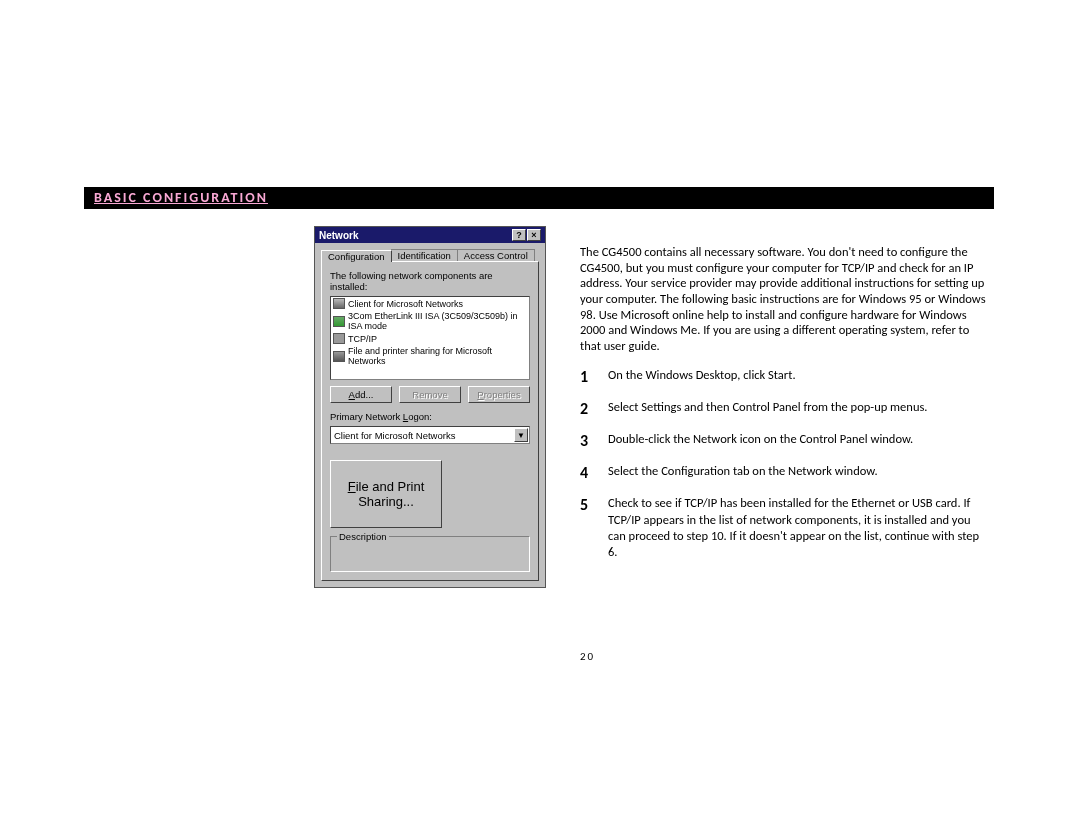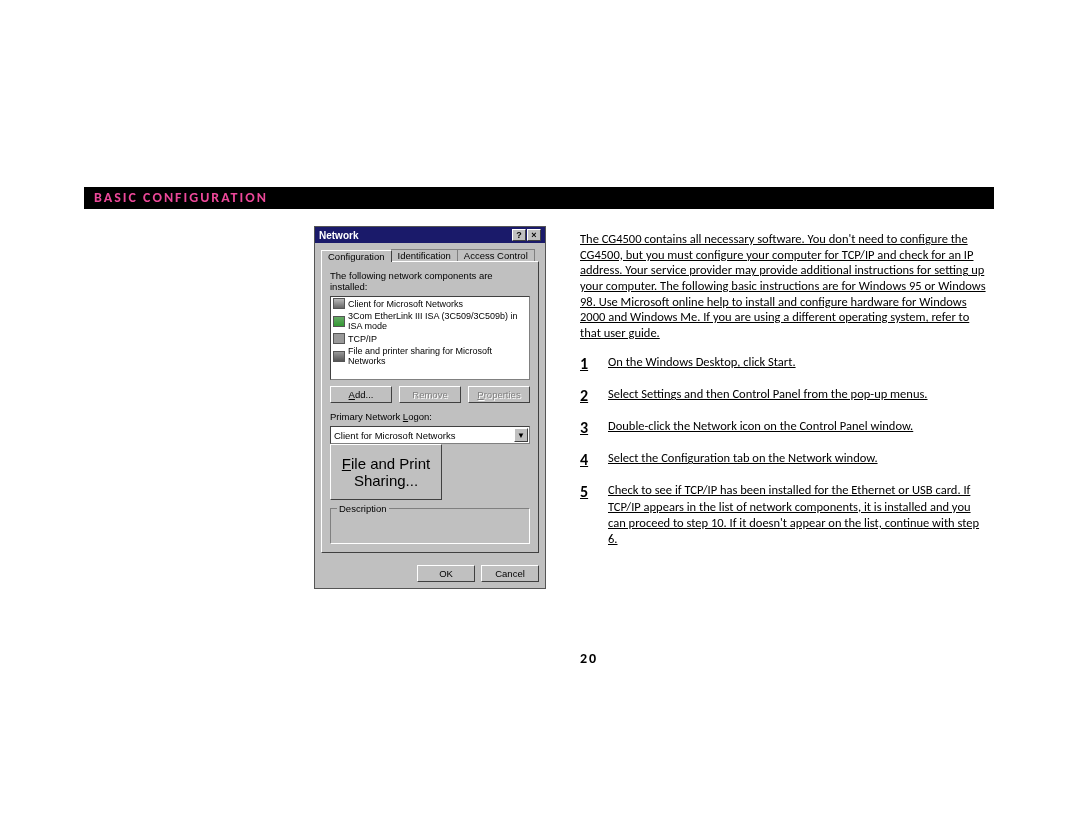--- a/index.html
+++ b/index.html
@@ -12,27 +12,28 @@
     color: #000;
     position: relative;
   }
   .page-banner {
     position: absolute;
     left: 84px;
     top: 187px;
     width: 910px;
     height: 22px;
     background: #000;
-    color: #ec4899;
+    color: #f9a8d4;
     font-weight: bold;
     letter-spacing: 2px;
     font-size: 14px;
     padding-left: 10px;
     line-height: 22px;
     box-sizing: border-box;
+    text-decoration: underline;
   }
   .dialog-frame {
     position: absolute;
     left: 314px;
     top: 226px;
     width: 230px;
     border: 1px solid #555;
   }
   .dialog {
     font-family: Tahoma, Arial, sans-serif;
@@ -167,28 +168,28 @@
     border-right-color: #404040;
     border-bottom-color: #404040;
     display: flex;
     align-items: center;
     justify-content: center;
     font-size: 8px;
     box-sizing: border-box;
   }
   .wide-btn {
     width: 110px;
-    padding: 10px 0;
+    padding: 18px 0;
     text-align: center;
     background: #c0c0c0;
     border: 1px solid #fff;
     border-right-color: #404040;
     border-bottom-color: #404040;
-    font-size: 15px;
-    margin-top: 0;
+    font-size: 13px;
+    margin-top: 16px;
   }
   .groupbox {
     border: 1px solid #808080;
     border-right-color: #fff;
     border-bottom-color: #fff;
     margin-top: 8px;
     height: 34px;
     position: relative;
   }
   .groupbox-label {
@@ -204,25 +205,24 @@
     justify-content: flex-end;
     gap: 6px;
     padding: 6px;
   }
   .dialog-footer .btn {
     width: 56px;
   }
   .main-text {
     position: absolute;
     left: 580px;
-    top: 231px;
+    top: 244px;
     width: 410px;
     font-size: 12.5px;
     line-height: 1.25;
-    text-decoration: underline;
   }
   .main-text p {
     margin: 0 0 14px 0;
   }
   .section-heading {
     font-size: 21px;
     font-weight: bold;
     letter-spacing: 0.5px;
     margin: 18px 0 12px 0;
   }
@@ -243,22 +243,22 @@
     width: 12px;
   }
   .step-text {
     font-size: 12.5px;
     line-height: 1.3;
   }
   .page-num {
     position: absolute;
     left: 580px;
     top: 650px;
-    font-size: 14px;
-    font-weight: bold;
+    font-size: 11px;
+    font-weight: normal;
     letter-spacing: 2px;
   }
   u.hotkey { text-decoration: underline; }
 </style>
 </head>
 <body>
 
 <div class="page-banner">BASIC CONFIGURATION</div>
 
 <div class="dialog-frame">
@@ -305,24 +305,20 @@
         <div class="dropdown">
           <span>Client for Microsoft Networks</span>
           <div class="dd-arrow">▼</div>
         </div>
         <div class="wide-btn"><u class="hotkey">F</u>ile and Print Sharing...</div>
         <div class="groupbox">
           <div class="groupbox-label">Description</div>
         </div>
       </div>
     </div>
-    <div class="dialog-footer">
-      <div class="btn">OK</div>
-      <div class="btn">Cancel</div>
-    </div>
   </div>
 </div>
 
 <div class="main-text">
   <p>The CG4500 contains all necessary software. You don't need to configure the CG4500, but you must configure your computer for TCP/IP and check for an IP address. Your service provider may provide additional instructions for setting up your computer. The following basic instructions are for Windows 95 or Windows 98. Use Microsoft online help to install and configure hardware for Windows 2000 and Windows Me. If you are using a different operating system, refer to that user guide.</p>
   <ol class="steps">
     <li class="step">
         <span class="step-num">1</span>
         <span class="step-text">On the Windows Desktop, click Start.</span>
       </li>

